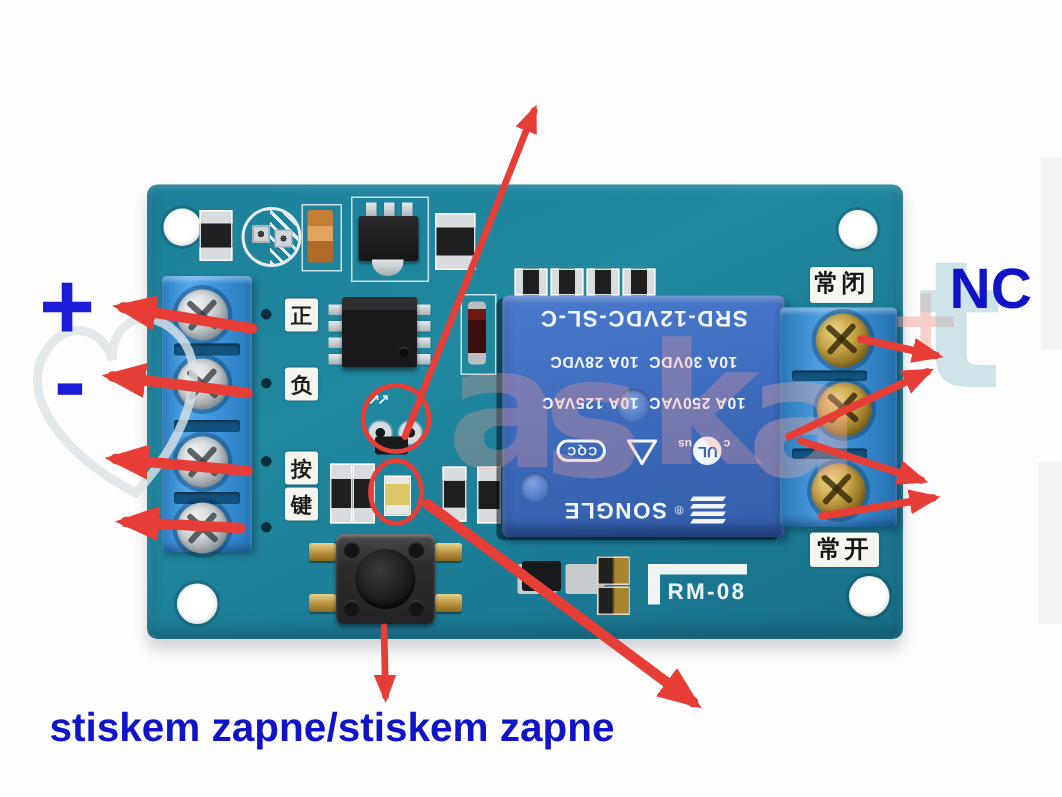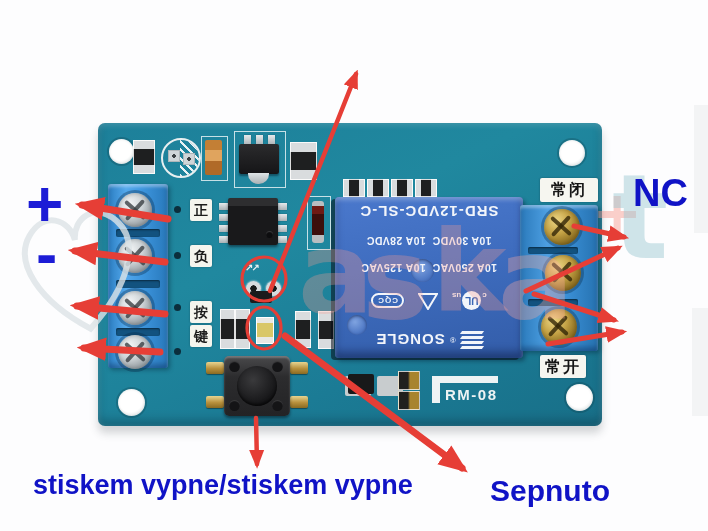--- a/index.html
+++ b/index.html
@@ -211,21 +211,21 @@
     <div class="silk-white" style="left:334px;top:253px;width:66px;height:7px;"></div>
     <div class="silk-white" style="left:334px;top:253px;width:8px;height:27px;"></div>
     <div class="rm-text" style="left:347px;top:263px;">RM-08</div>
 
     <div class="tblock" style="left:422px;top:82px;width:78px;height:146px;background:linear-gradient(90deg,#2a79ba 0%,#4d9fe2 35%,#3a8fd6 60%,#2672b0 100%);"></div>
     <div class="slot" style="left:430px;top:124px;width:50px;height:7px;"></div>
     <div class="slot" style="left:430px;top:176px;width:50px;height:7px;"></div>
     <div class="screw brass" style="left:446px;top:86px;width:36px;height:36px;"></div>
     <div class="screw brass" style="left:447px;top:132px;width:36px;height:36px;"></div>
     <div class="screw brass" style="left:443px;top:186px;width:36px;height:36px;"></div>
-    <div class="contact-lbl" style="left:442px;top:55px;width:58px;height:24px;line-height:24px;">
+    <div class="contact-lbl" style="left:442px;top:55px;width:42px;height:24px;line-height:24px;">
       <span>常闭</span></div>
     <div class="contact-lbl" style="left:442px;top:232px;width:46px;height:23px;line-height:23px;">
       <span>常开</span></div>
   </div>
 
   <svg class="wm" width="150" height="160" style="left:14px;top:188px;transform:rotate(-10deg);opacity:.8;">
     <path d="M66 140 C20 104 2 62 22 38 C40 16 64 28 66 50 C68 28 92 16 110 38 C130 62 112 104 66 140 Z" fill="none" stroke="#dde4e7" stroke-width="6"></path>
   </svg>
   <span class="wm" style="left:298px;top:208px;font-size:112px;color:rgba(250,155,145,.30);">a</span>
   <span class="wm" style="left:362px;top:214px;font-size:112px;color:rgba(250,155,145,.30);">s</span>
@@ -255,15 +255,14 @@
       <line x1="256" y1="418" x2="257" y2="464" stroke-width="4.5" marker-end="url(#ah)"></line>
       <line x1="285" y1="336" x2="462" y2="468" stroke-width="7" marker-end="url(#ah)"></line>
     </g>
   </svg>
 
   <div class="lbl" style="left:26px;top:172px;font-size:64px;line-height:64px;color:#1c1cd6;">+</div>
   <div class="lbl" style="left:36px;top:222px;font-size:64px;line-height:64px;color:#1c1cd6;">-</div>
   <div class="lbl" style="left:2px;top:308px;font-size:28px;line-height:36px;">
   </div>
   <div class="lbl" style="left:633px;top:172px;font-size:38px;">NC</div>
-  <div class="lbl" style="left:33px;top:470px;font-size:27px;">stiskem vypne/stiskem vypne</div>
-  <div class="lbl" style="left:490px;top:474px;font-size:30px;">Sepnuto</div>
+  <div class="lbl" style="left:33px;top:470px;font-size:27px;">stiskem zapne/stiskem zapne</div>
 </div>
 
 </body></html>

